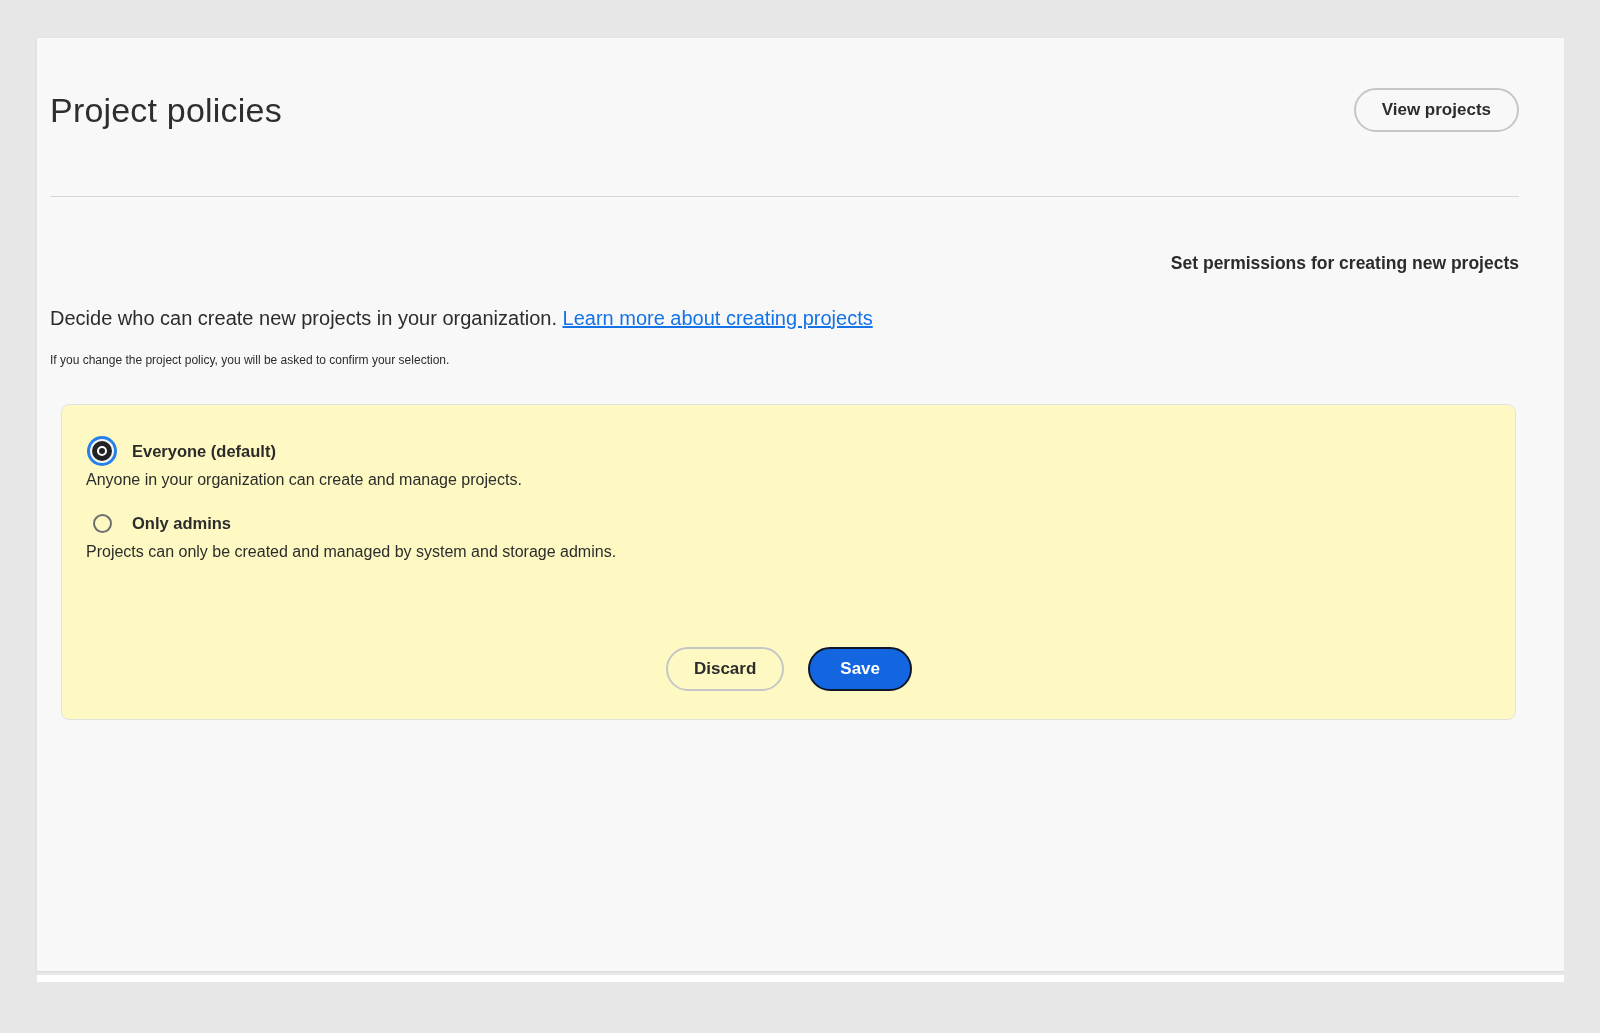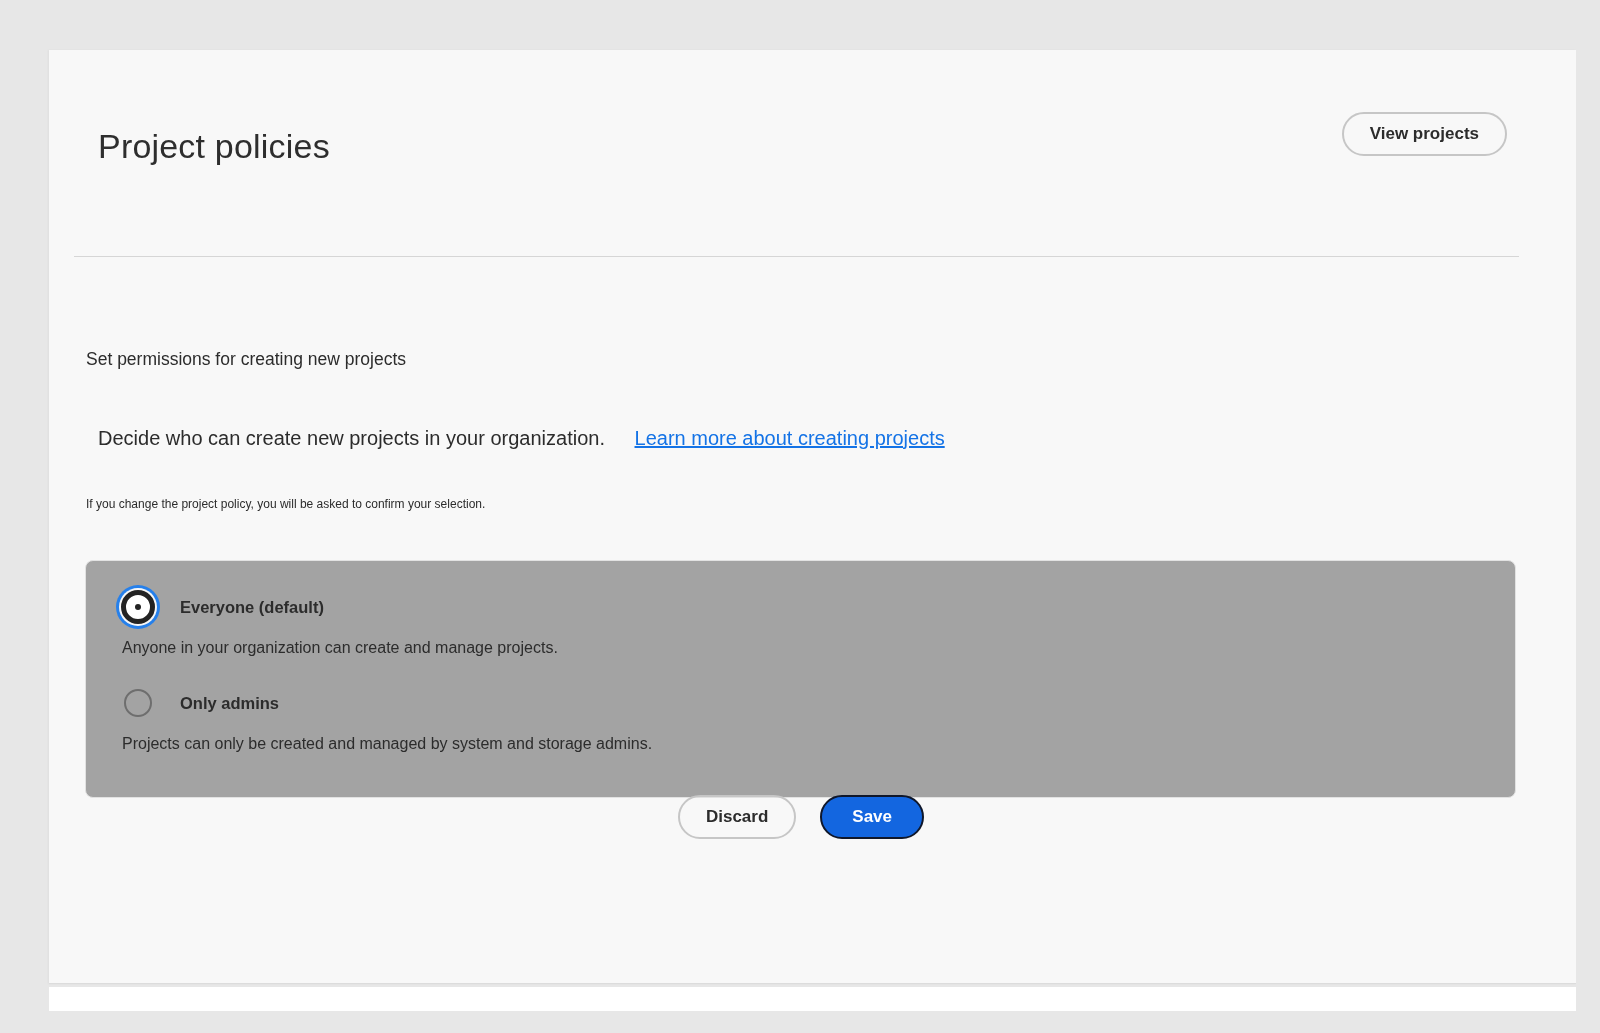--- a/index.html
+++ b/index.html
@@ -1,15 +1,15 @@
 <!DOCTYPE html>
 <html><head>
 <meta charset="utf-8">
 <style>
-  * { margin:0; padding:12px; box-sizing:border-box; }
+  * { margin:0; padding:0; box-sizing:border-box; }
   html,body { width:1600px; height:1033px; }
   body {
     background:#e7e7e7;
     font-family:"Liberation Sans", sans-serif;
     color:#2c2c2c;
     position:relative;
     overflow:hidden;
   }
   .panel {
     position:absolute;
@@ -56,35 +56,35 @@
     padding:0 30px;
   }
   .divider {
     border:none; border-top:1px solid #d6d6d6;
     margin-top:64px;
   }
 
   
   .section-heading {
     margin-top:56px;
-    font-size:17.5px; font-weight:400;
+    font-size:17.5px; font-weight:700;text-align:right;
   }
   .section-line { margin-top:33px; font-size:20px; line-height:22px; }
   .section-line a {
     color:#1473e6; text-decoration:underline; cursor:pointer;
   }
   .section-note { margin-top:20px; font-size:12px; line-height:22px; }
 
   
   .policy-box {
     margin-top:33px; margin-left:11px; margin-right:3px;
     border:1px solid #e2e2e2; border-radius:8px;
-    background:#a3a3a3;
+    background:#fef9c3;
     padding:30px 23px 24px 24px;
-    height:238px;
+    height:316px;
     display:flex; flex-direction:column;
   }
   .radio-row { display:flex; align-items:center; gap:14px; height:32px; }
   .radio-ctrl-wrap { width:32px; display:flex; align-items:center; justify-content:center; }
   .radio-ctrl { border-radius:50%; }
   .radio-row.selected .radio-ctrl {
     width:20px; height:20px;
     border:5px solid #232323;
     background:#ffffff;
     position:relative;

